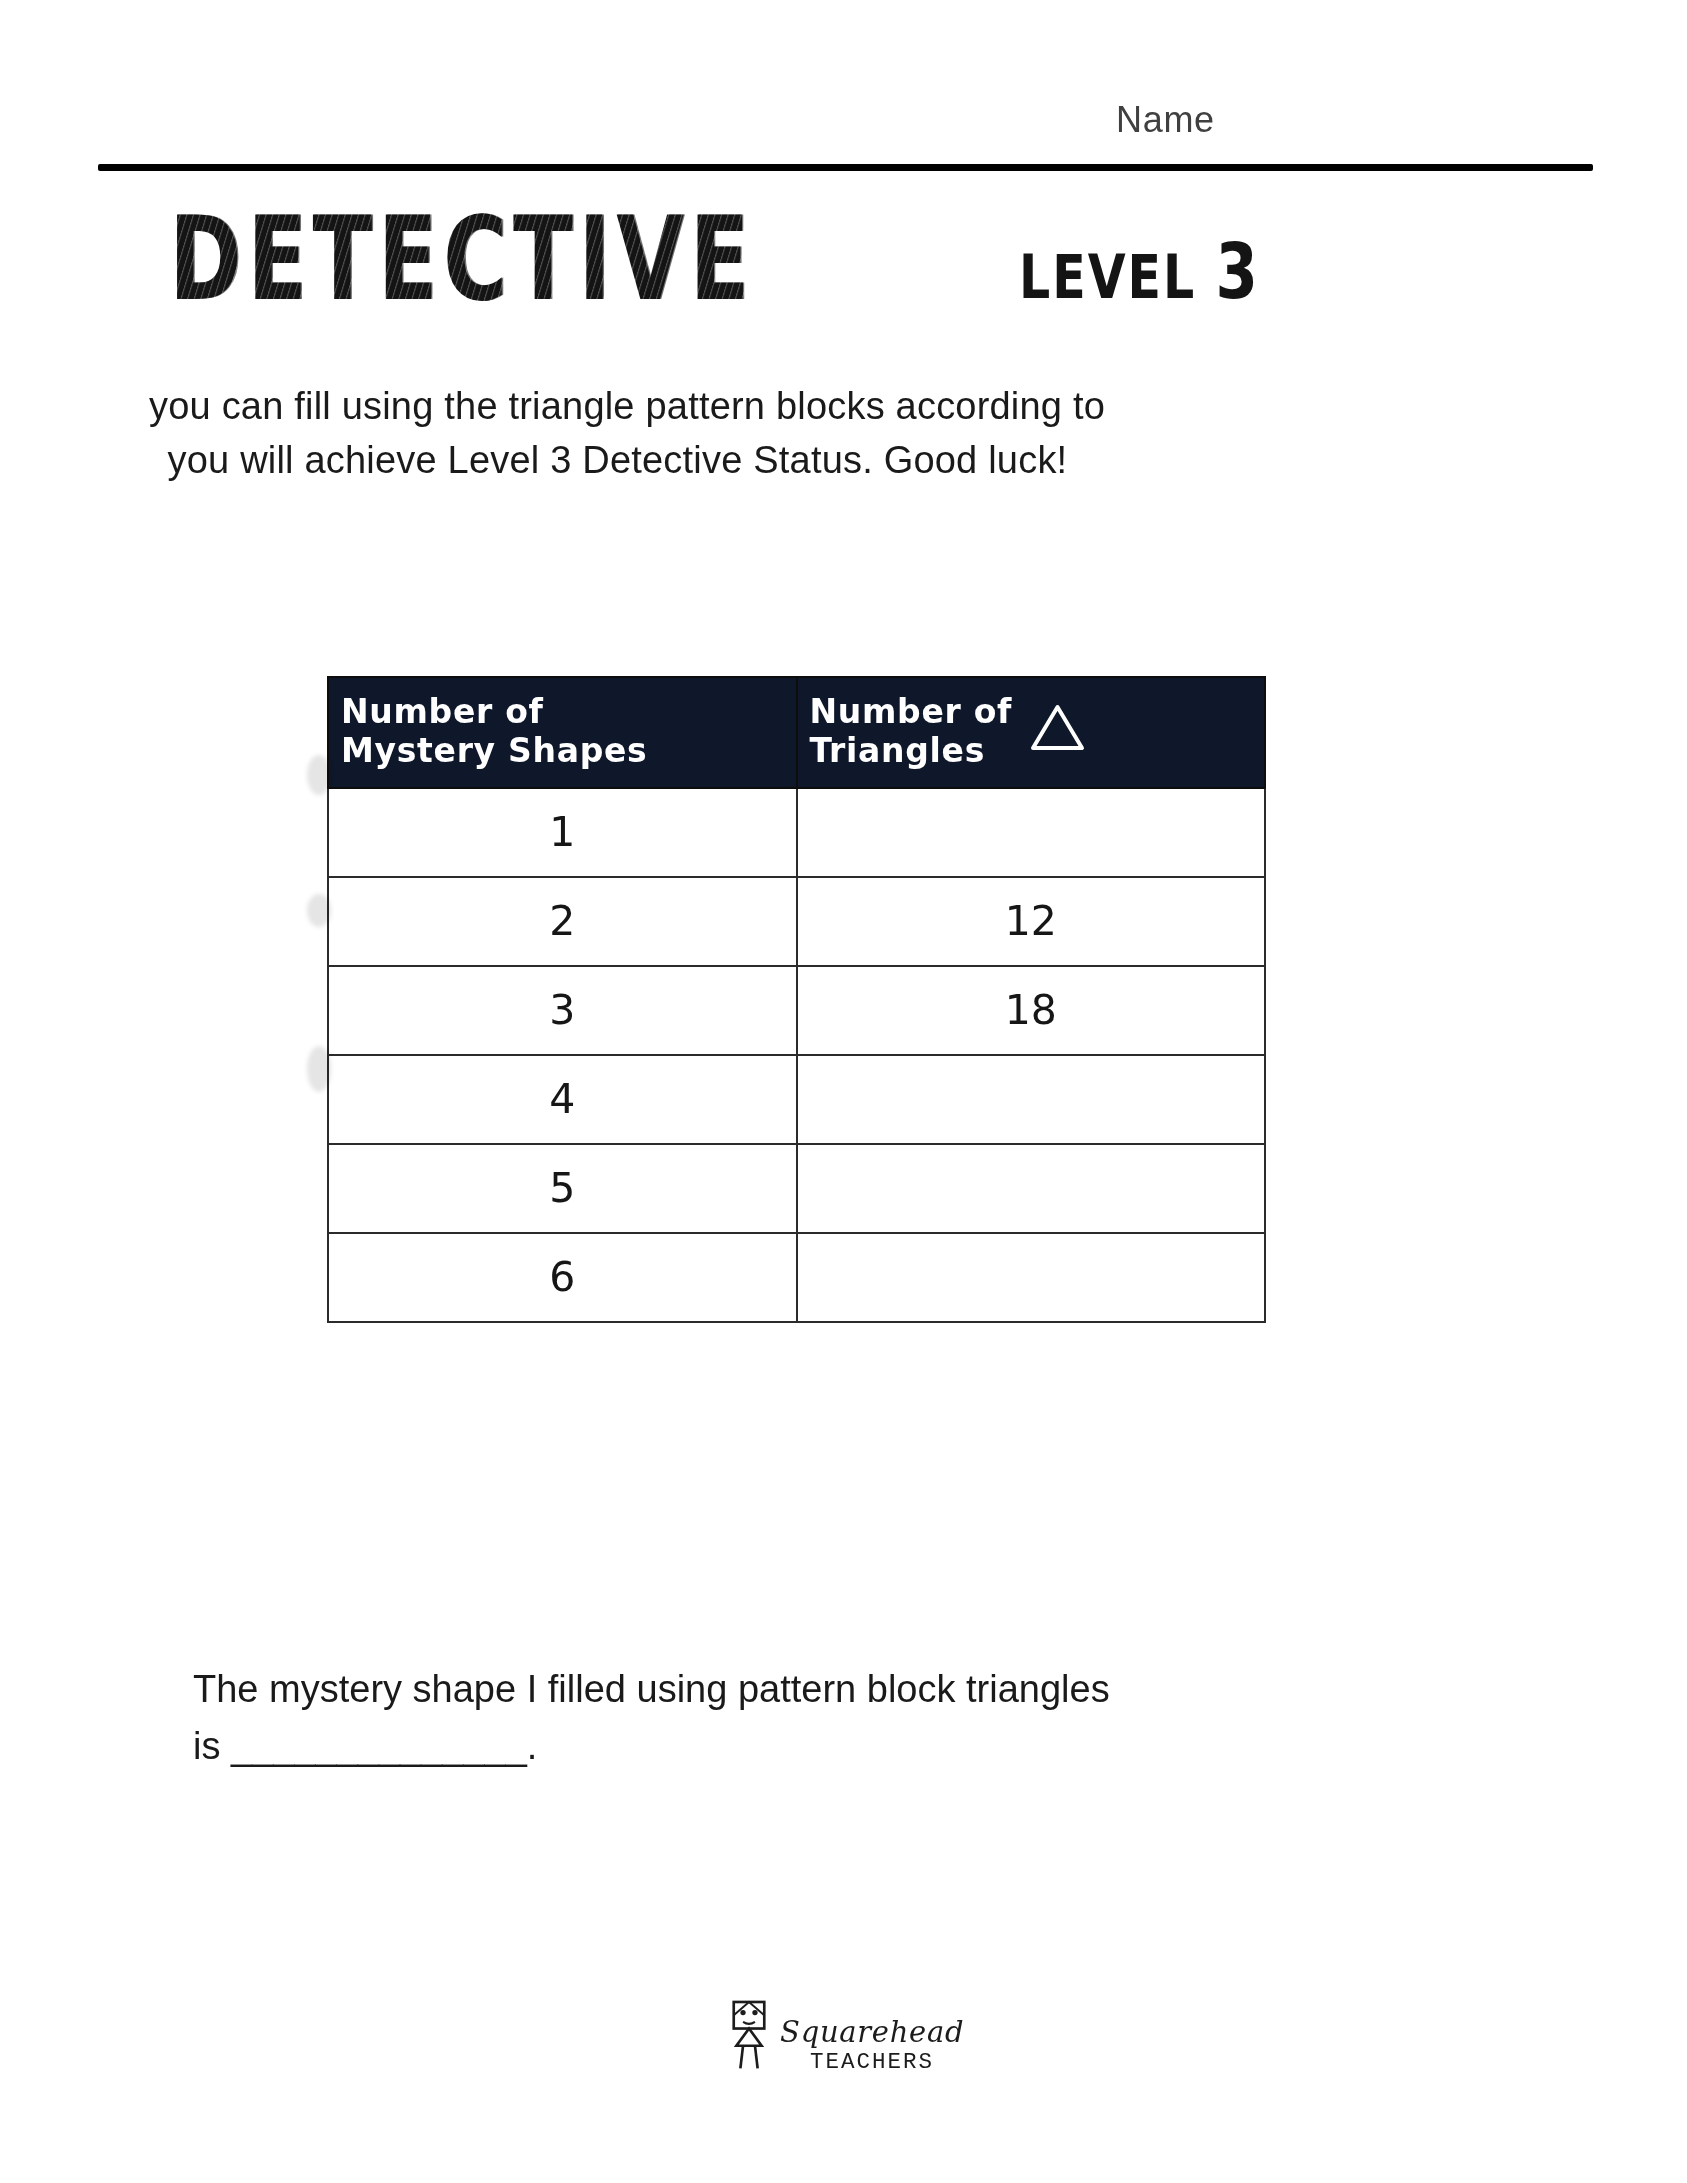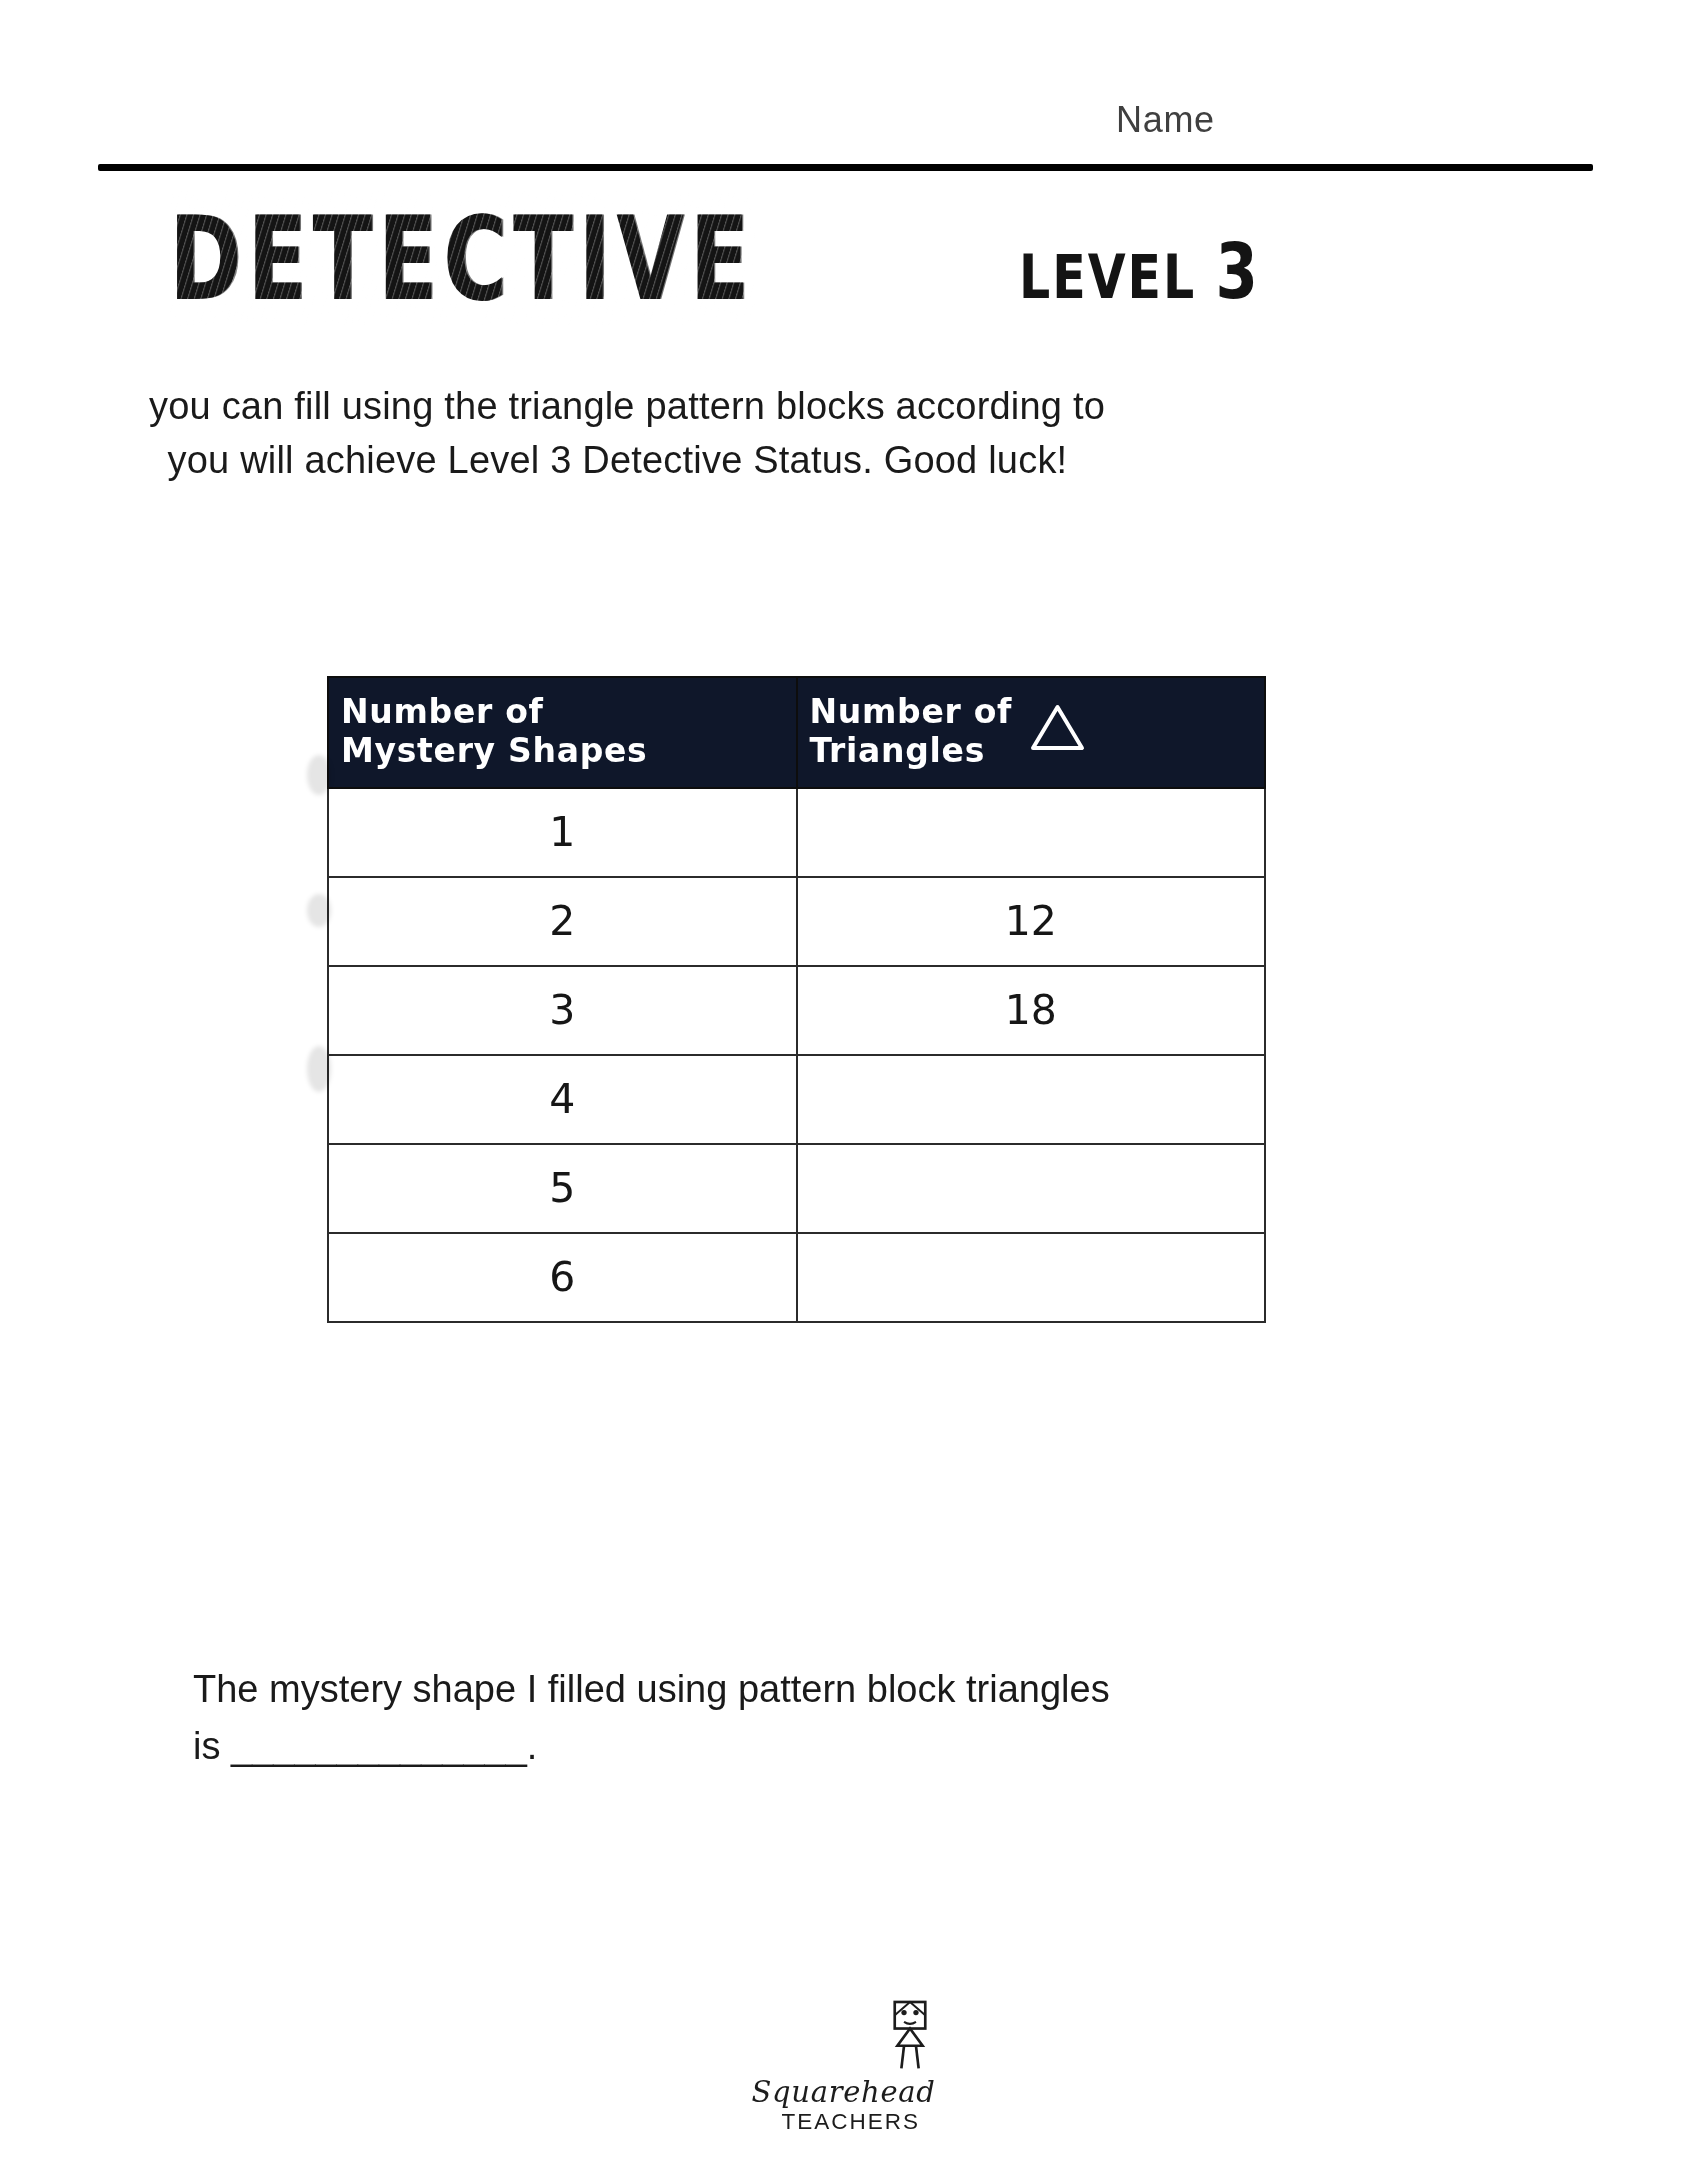--- a/index.html
+++ b/index.html
@@ -178,37 +178,36 @@
     position: absolute;
     top: 1998px;
     left: 0;
     width: 100%;
     text-align: center;
   }
   .footer-inner {
     display: inline-flex;
     align-items: flex-end;
     gap: 5.3px;
-    flex-direction: column;
   }
   .footer-text {
     display: flex;
     flex-direction: column;
     align-items: flex-start;
     line-height: 1;
   }
   .sq-word {
     font-family: "DejaVu Serif", serif;
     font-style: italic;
     font-size: 29px;
     color: #1c1c1c;
     letter-spacing: 0.7px;
   }
   .teach-word {
-    font-family: Liberation Sans, sans-serif;
+    font-family: Liberation Mono, monospace;
     font-size: 22.5px;
     letter-spacing: 2px;
     color: #1c1c1c;
     padding-left: 30px;
     margin-top: 4px;
   }
 </style>
 </head>
 <body>
 

